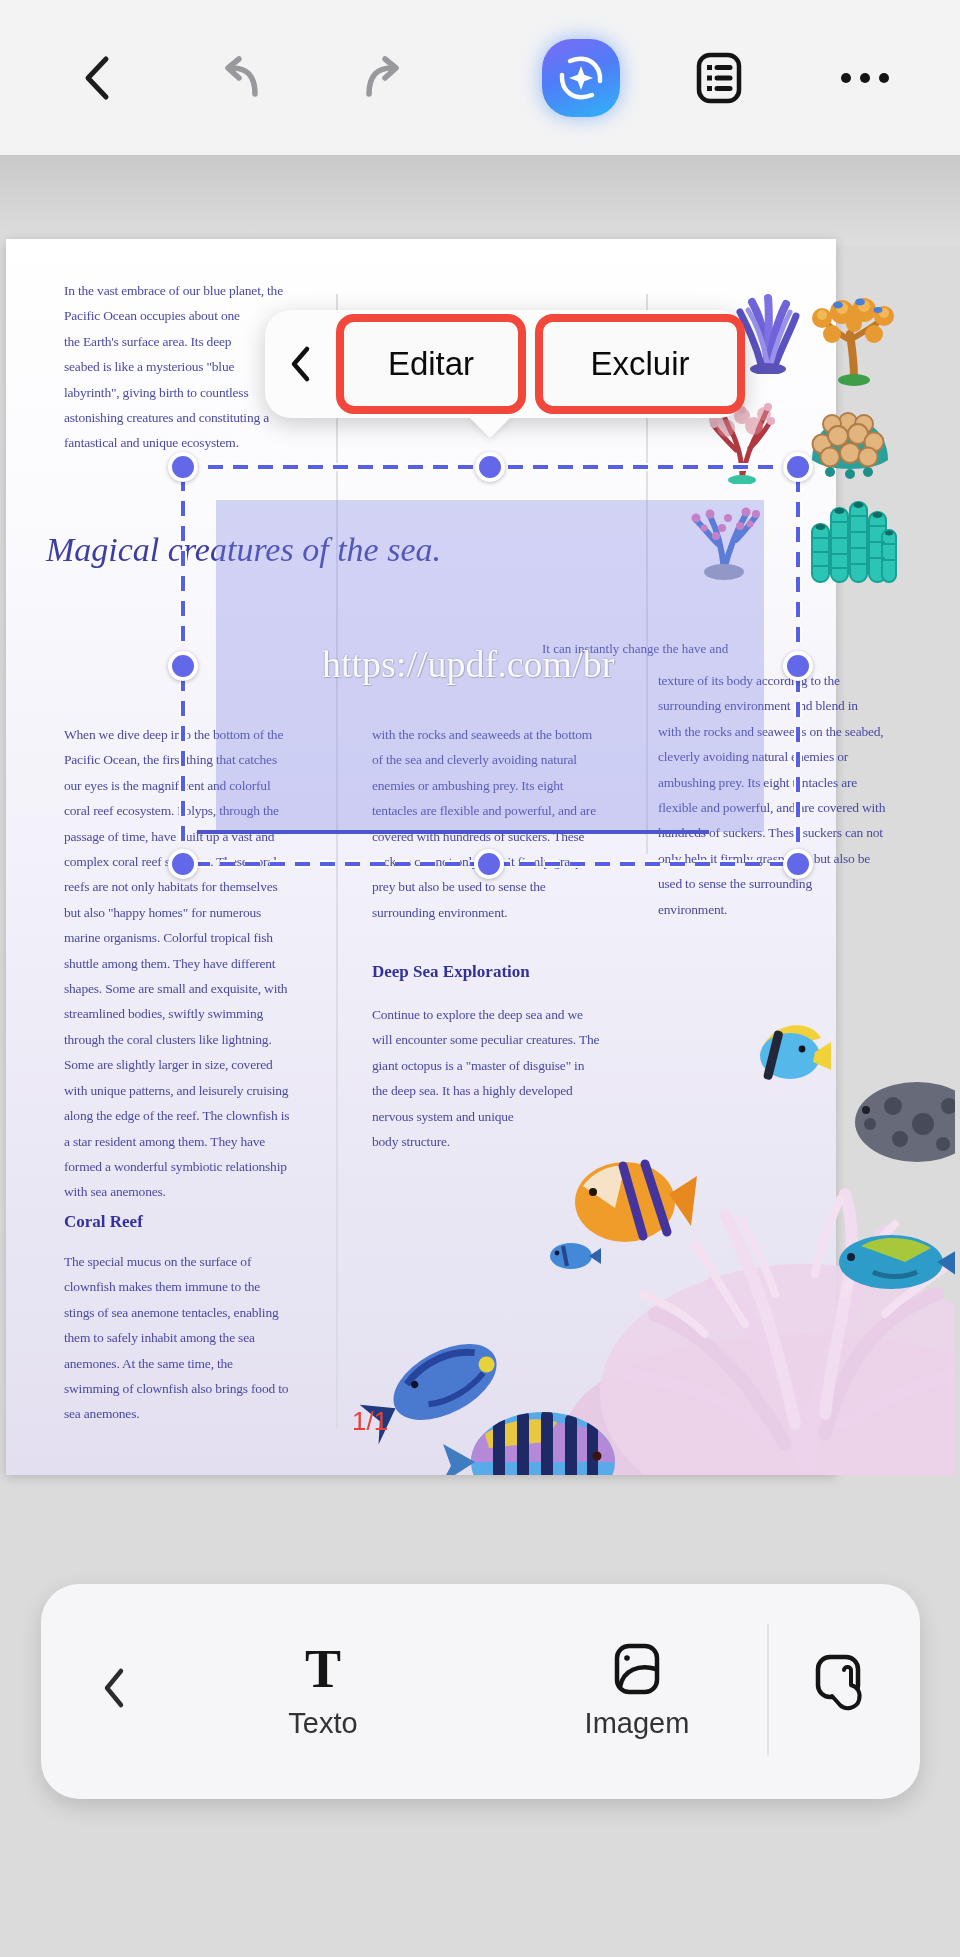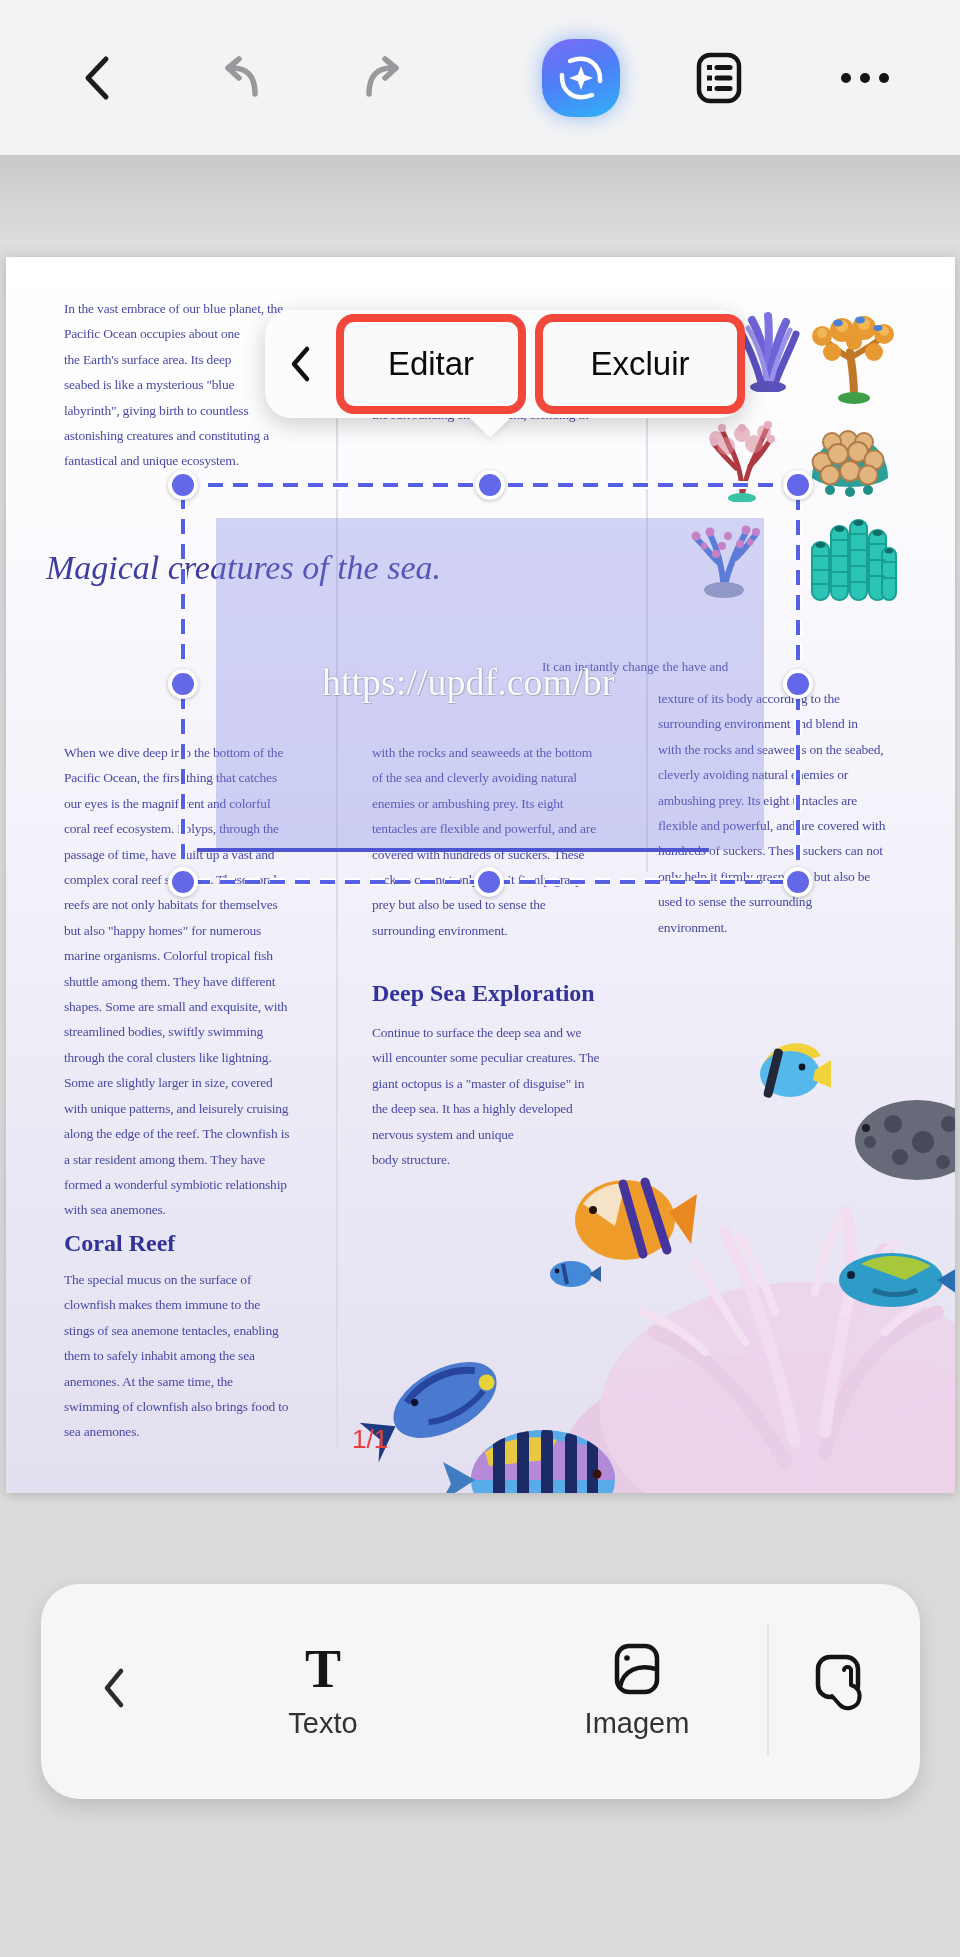--- a/index.html
+++ b/index.html
@@ -6,27 +6,27 @@
   body{width:960px;height:1957px;position:relative;overflow:hidden;
        background:#dbdbdb;font-family:"Liberation Sans",sans-serif;}
 
   
   .toolbar-top{position:absolute;left:0;top:0;width:960px;height:155px;background:#f3f3f4;}
   .shade{position:absolute;left:0;top:155px;width:960px;height:90px;
          background:linear-gradient(#c9c9c9,#dedede);}
   .tt-icon{position:absolute;top:0;height:155px;display:flex;align-items:center;justify-content:center;}
 
   
-  .doc{position:absolute;left:6px;top:257px;width:949px;height:1236px;
+  .doc{position:absolute;left:6px;top:239px;width:830px;height:1236px;
        background:linear-gradient(180deg,#ffffff 0%,#fbfafd 22%,#f2f0f9 52%,#e9e6f4 80%,#e3dff0 100%);
        box-shadow:0 2px 10px rgba(0,0,0,.18);}
   .divider{position:absolute;width:2px;background:#d9d9e2;opacity:.85;}
   .para{position:absolute;}
   .tline{font:13.5px/25.4px "Liberation Serif",serif;color:#4a4aa6;white-space:nowrap;letter-spacing:-0.2px;}
-  .dhead{position:absolute;font-family:"Liberation Serif",serif;font-weight:bold;font-size:24px;color:#32329a;white-space:nowrap;}
+  .dhead{position:absolute;font-family:"Liberation Serif",serif;font-weight:bold;font-size:17px;color:#32329a;white-space:nowrap;}
   .headline-script{position:absolute;font:italic 34px/40px "Liberation Serif",serif;color:#3d3da2;white-space:nowrap;}
   .headline-main{position:absolute;font:bold 60px/70px "Liberation Serif",serif;color:#3a3a99;letter-spacing:1px;white-space:nowrap;}
   .col3-intro{position:absolute;font:13px/20px "Liberation Serif",serif;color:#4a4aa6;white-space:nowrap;}
   .watermark{position:absolute;font:38px/44px "Liberation Serif",serif;color:rgba(255,255,255,.95);
              text-shadow:0 0 2px rgba(110,110,135,.55),1px 1px 0 rgba(140,140,160,.4);white-space:nowrap;}
   .sel-overlay{position:absolute;background:rgba(130,136,228,.34);}
   .sel-line{position:absolute;background:#4d55cf;}
   .handle{position:absolute;width:22px;height:22px;margin:-15px 0 0 -15px;background:#6268e8;
           border:4px solid #fff;border-radius:50%;box-shadow:0 1px 4px rgba(0,0,0,.25);}
   .page-ind{position:absolute;font:26px/30px "Liberation Sans",sans-serif;color:#e8413a;}
@@ -400,21 +400,21 @@
       <div class="tline">clownfish makes them immune to the</div>
       <div class="tline">stings of sea anemone tentacles, enabling</div>
       <div class="tline">them to safely inhabit among the sea</div>
       <div class="tline">anemones. At the same time, the</div>
       <div class="tline">swimming of clownfish also brings food to</div>
       <div class="tline">sea anemones.</div>
     </div>
 
   <div class="dhead" style="left:366px;top:723px;">Deep Sea Exploration</div>
   <div class="para" style="left:366px;top:763px;">
-      <div class="tline">Continue to surface the deep sea and we</div>
+      <div class="tline">Continue to explore the deep sea and we</div>
       <div class="tline">will encounter some peculiar creatures. The</div>
       <div class="tline">giant octopus is a "master of disguise" in</div>
       <div class="tline">the deep sea. It has a highly developed</div>
       <div class="tline">nervous system and unique</div>
       <div class="tline">body structure.</div>
     </div>
 
   <div class="sel-overlay" style="left:210px;top:261px;width:548px;height:332px;"></div>
   <div class="sel-line" style="left:191px;top:591px;width:512px;height:4px;"></div>
 

